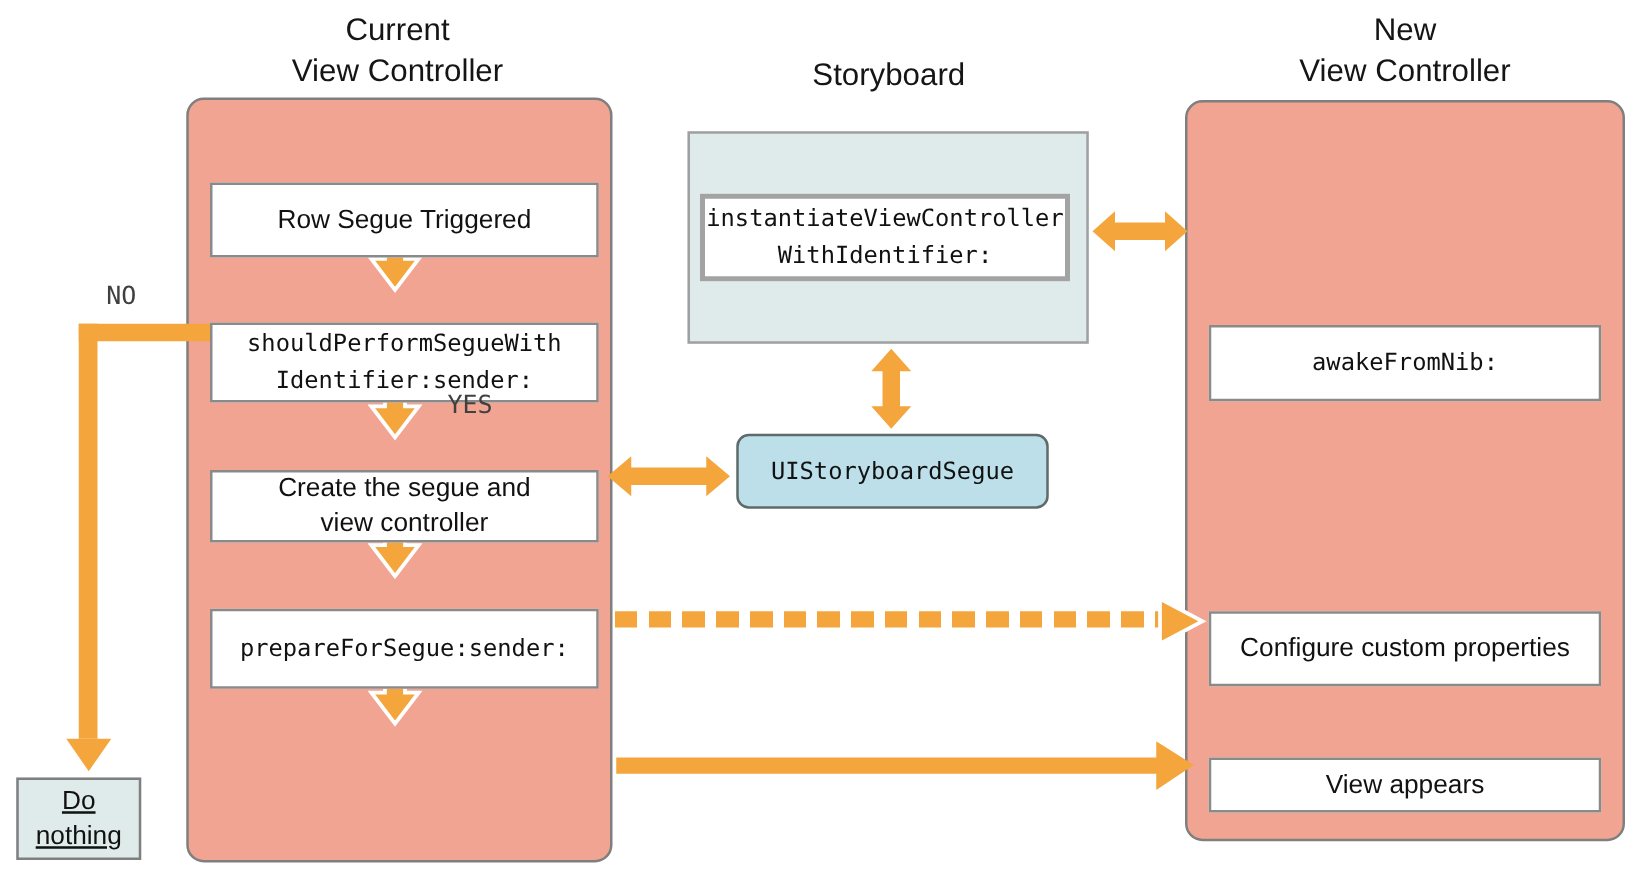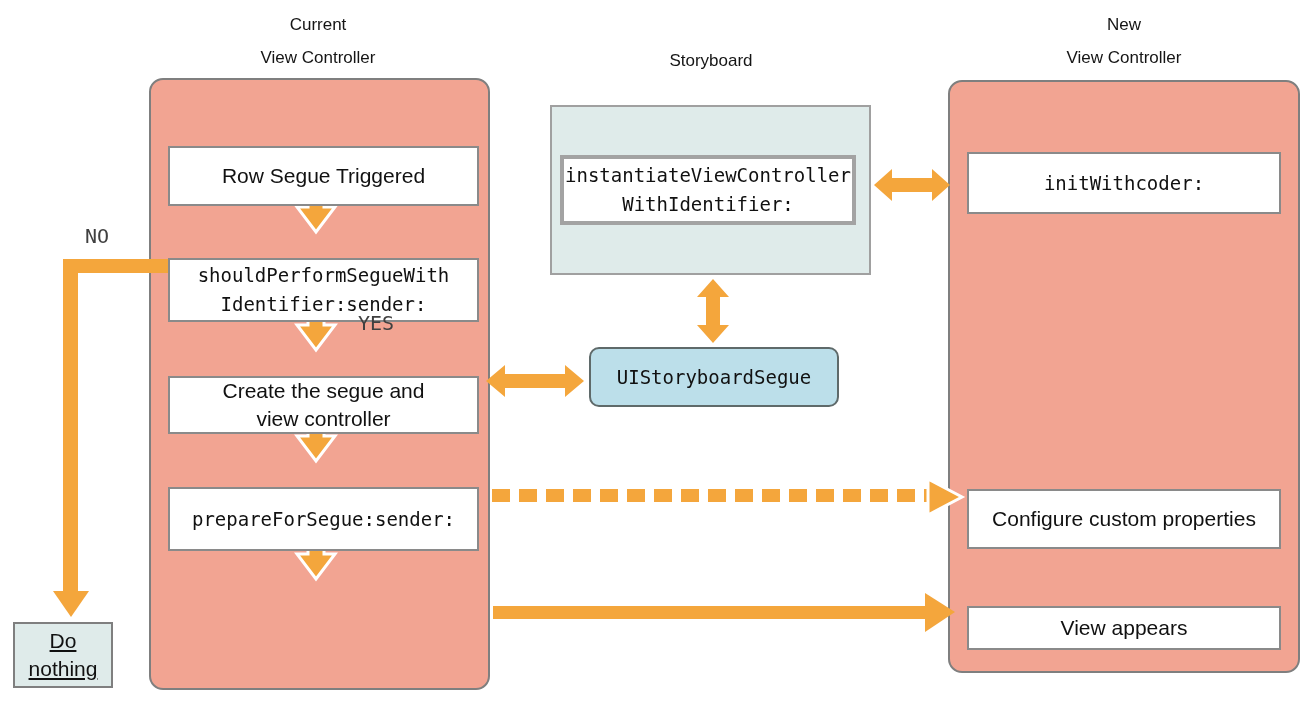--- a/index.html
+++ b/index.html
@@ -15,21 +15,21 @@
     position:relative;
     width:1313px;height:706px;
     background:#fff;
     font-family:"Liberation Sans",sans-serif;
     color:#111;
     overflow:hidden;
   }
   .col-title{
     position:absolute;
     text-align:center;
-    font-size:17px;line-height:33px;
+    font-size:25px;line-height:33px;
     white-space:pre-line;
     color:#151515;
   }
   .panel{
     position:absolute;
     background:var(--salmon);
     border:2px solid var(--panel-border);
     border-radius:14px;
     box-sizing:border-box;
   }
@@ -116,21 +116,21 @@
 
   <div class="segue-pill mono" style="left:589px;top:347px;width:250px;height:60px;text-align:right;">UIStoryboardSegue</div>
 
   <div class="node sans" style="left:168px;top:122px;width:311px;height:60px;">Row Segue Triggered</div>
   <div class="node mono" style="left:168px;top:234px;width:311px;height:64px;">shouldPerformSegueWith
 Identifier:sender:</div>
   <div class="node sans" style="left:168px;top:352px;width:311px;height:58px;">Create the segue and
 view controller</div>
   <div class="node mono" style="left:168px;top:463px;width:311px;height:64px;">prepareForSegue:sender:</div>
 
-  <div class="node mono" style="left:967px;top:128px;width:314px;height:62px;">initWithcoder:</div>
+  <div class="node mono" style="left:967px;top:236px;width:314px;height:61px;">awakeFromNib:</div>
   <div class="node sans" style="left:967px;top:465px;width:314px;height:60px;">Configure custom properties</div>
   <div class="node sans" style="left:967px;top:582px;width:314px;height:44px;">View appears</div>
 
   <div class="do-nothing" style="left:13px;top:622px;width:100px;height:66px;">Do
 nothing</div>
 
   <svg class="arrow-svg" style="left:294px;top:181px;" width="44" height="54" viewBox="0 0 44 54">
     <polygon points="14,1 30,1 30,26 41,26 22,51 3,26 14,26" fill="currentColor" stroke="#fff" stroke-width="3"></polygon>
   </svg>
   <svg class="arrow-svg" style="left:294px;top:297px;" width="44" height="56" viewBox="0 0 44 56">

